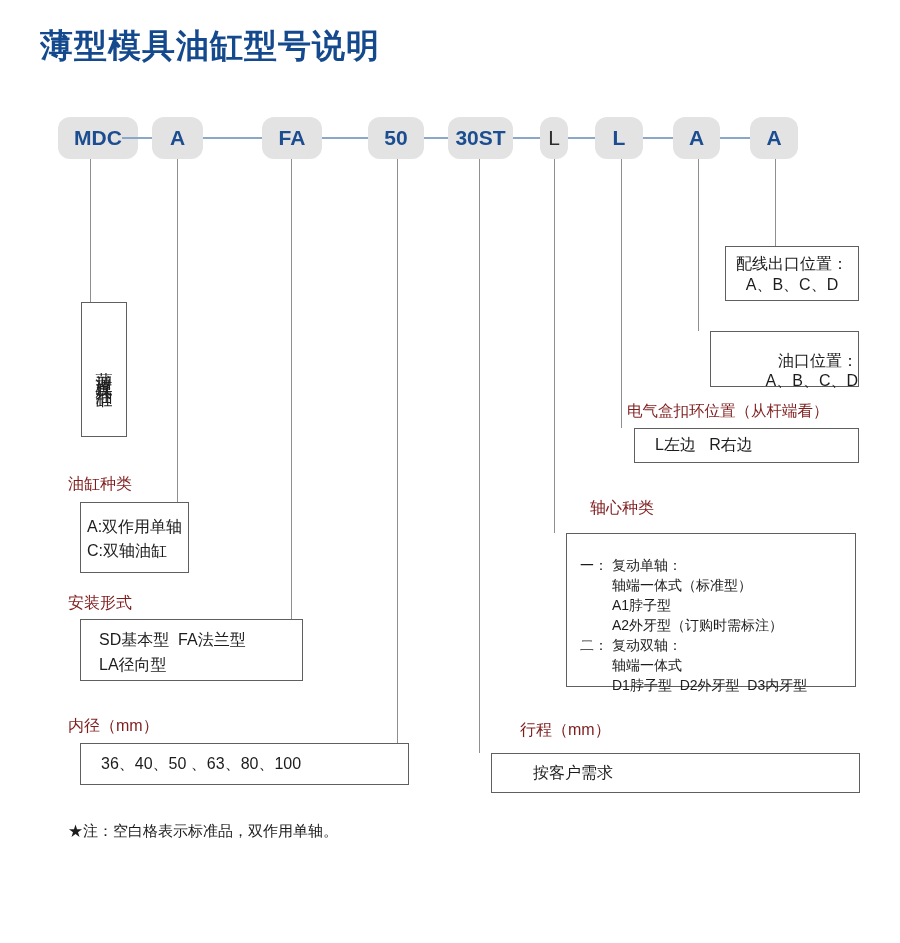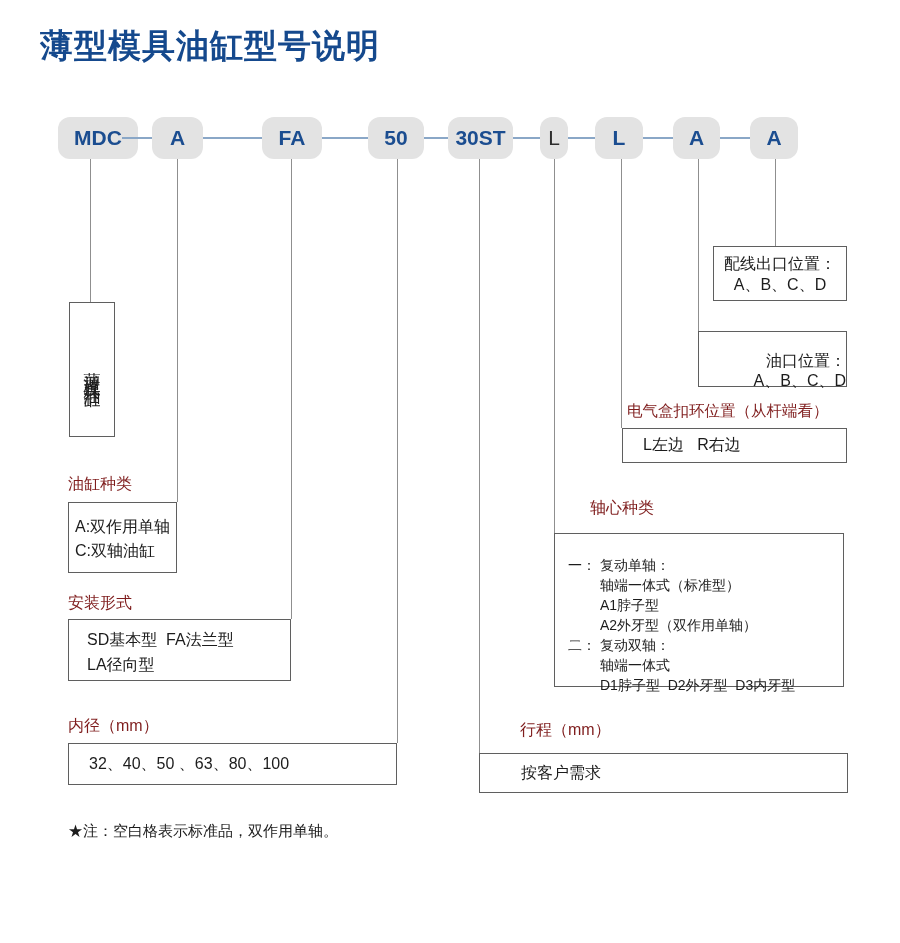--- a/index.html
+++ b/index.html
@@ -27,21 +27,21 @@
   .c4{left:424px;width:24px}.c5{left:513px;width:27px}.c6{left:568px;width:27px}
   .c7{left:643px;width:30px}.c8{left:720px;width:30px}
   
   .vline { position:absolute; top:159px; width:1px; background:#8f8f8f; }
   .v1{left:90px;height:143px}  .v2{left:177px;height:343px} .v3{left:291px;height:460px}
   .v4{left:397px;height:584px} .v5{left:479px;height:594px} .v6{left:554px;height:374px}
   .v7{left:621px;height:269px} .v8{left:698px;height:172px} .v9{left:775px;height:87px}
   
   .wbox {
     position:absolute; background:#ffffff; border:1px solid #5f5f5f;
-    font-size:16px; color:#1c1c1c;
+    font-size:16px; color:#1c1c1c;margin-left:12px;
   }
   .product-box{
     left:69px; top:302px; width:46px; height:135px;
     writing-mode:vertical-rl; text-orientation:upright;
     display:flex; align-items:center; justify-content:center;
     font-size:17px; letter-spacing:4px;
   }
   .label { position:absolute; font-size:16px; color:#7f1d1d; }
   .lbl-cyl{left:68px;top:474px}   .lbl-mount{left:68px;top:593px}
   .lbl-bore{left:68px;top:716px}  .lbl-stroke{left:520px;top:720px}
@@ -105,34 +105,34 @@
   </div>
 
   <div class="label lbl-mount">安装形式</div>
   <div class="wbox box-mount">
     <div class="box-line">SD基本型  FA法兰型</div>
     <div class="box-line">LA径向型</div>
   </div>
 
   <div class="label lbl-bore">内径（mm）</div>
   <div class="wbox box-bore">
-    <div class="box-line">32、40、50 、63、80、100</div>
+    <div class="box-line">36、40、50 、63、80、100</div>
   </div>
 
   <div class="label lbl-stroke">行程（mm）</div>
   <div class="wbox box-stroke">
     <div class="box-line">按客户需求</div>
   </div>
 
   <div class="label lbl-shaft">轴心种类</div>
   <div class="wbox box-shaft">
     <div class="box-line ind0">一： 复动单轴：</div>
     <div class="box-line ind1">轴端一体式（标准型）</div>
     <div class="box-line ind1">A1脖子型</div>
-    <div class="box-line ind1">A2外牙型（双作用单轴）</div>
+    <div class="box-line ind1">A2外牙型（订购时需标注）</div>
     <div class="box-line ind0">二： 复动双轴：</div>
     <div class="box-line ind1">轴端一体式</div>
     <div class="box-line ind1">D1脖子型  D2外牙型  D3内牙型</div>
   </div>
 
   <div class="label lbl-ebox">电气盒扣环位置（从杆端看）</div>
   <div class="wbox box-ebox">
     <div class="box-line">L左边   R右边</div>
   </div>
 

